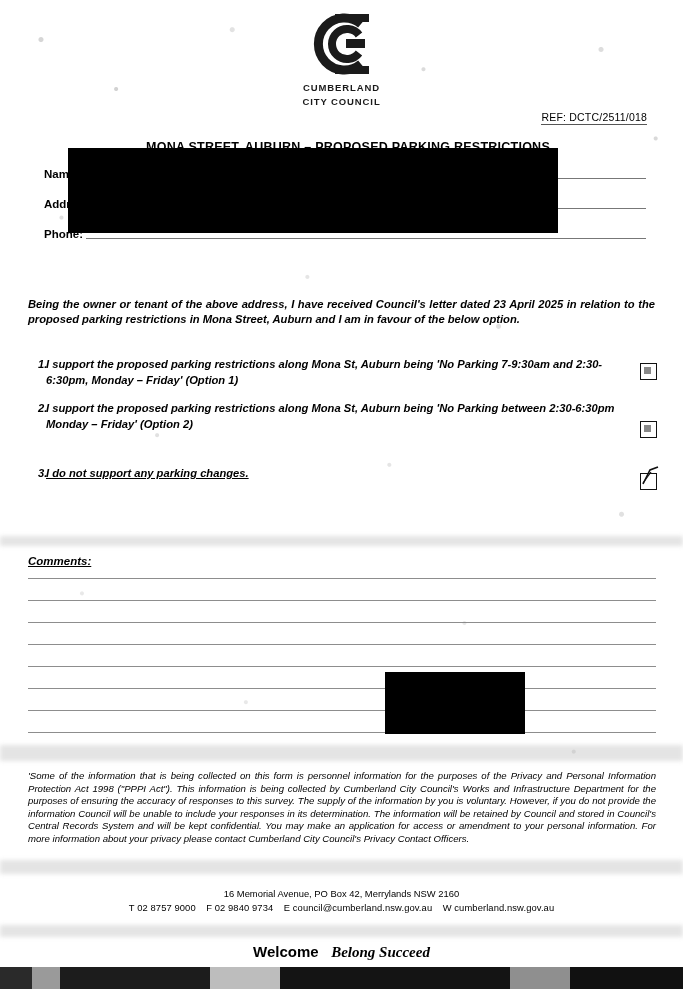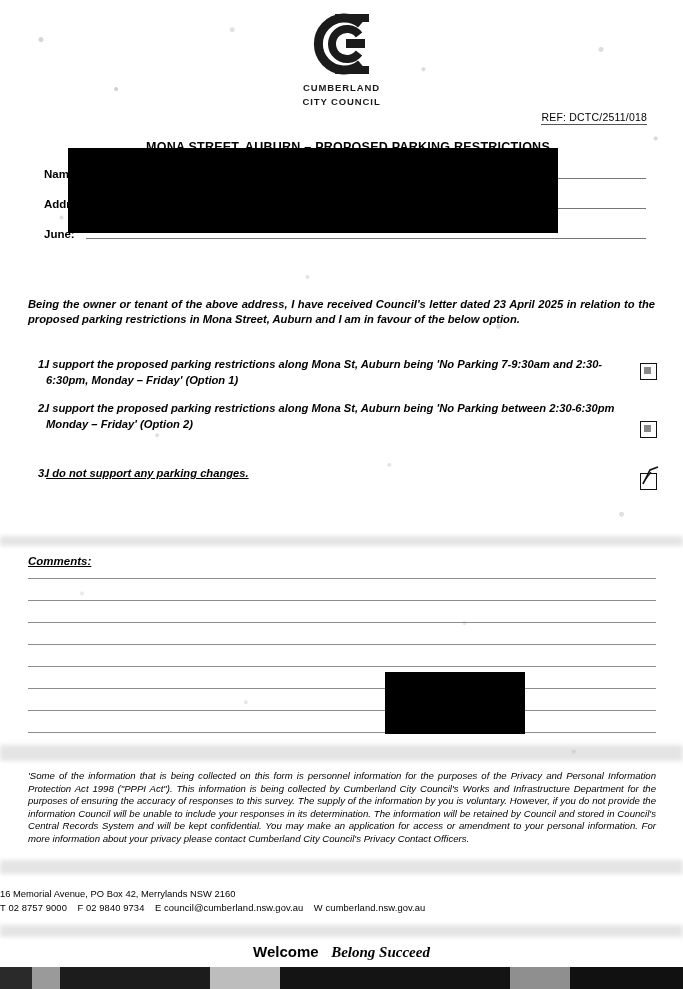--- a/index.html
+++ b/index.html
@@ -237,21 +237,21 @@
     line-height: 12.6px;
     font-style: italic;
     text-align: justify;
   }
 
   
   .footer {
     position: absolute;
     left: 0;
     right: 0;
-    text-align: left;
+    text-align: center;
     font-size: 9.4px;
     line-height: 12px;
   }
   #footer-address { top: 888px; }
   #footer-contact { top: 902px; letter-spacing: .1px; }
   #footer-abn { top: 916px; font-size: 7.6px; }
   .sep { display: inline-block; width: 5px; }
   .footer .key { font-weight: normal; }
 
   #welcome {
@@ -306,21 +306,21 @@
 
   <div class="field" id="field-name">
     <span class="lbl">Name:</span>
     <span class="rule"></span>
   </div>
   <div class="field" id="field-address">
     <span class="lbl">Address:</span>
     <span class="rule"></span>
   </div>
   <div class="field" id="field-phone">
-    <span class="lbl">June:</span>
+    <span class="lbl">Phone:</span>
     <span class="rule"></span>
   </div>
 
   <div class="para" id="para-decl">Being the owner or tenant of the above address, I have received Council's letter dated 23 April 2025 in relation to the proposed parking restrictions in Mona Street, Auburn and I am in favour of the below option.</div>
 
   <div class="option" id="option-1">
     <span class="num">1.</span>
     <span class="txt">I support the proposed parking restrictions along Mona St, Auburn being 'No Parking 7-9:30am and 2:30-6:30pm, Monday – Friday' (Option 1)</span>
   </div>
   <div class="checkbox" id="cb-1">

